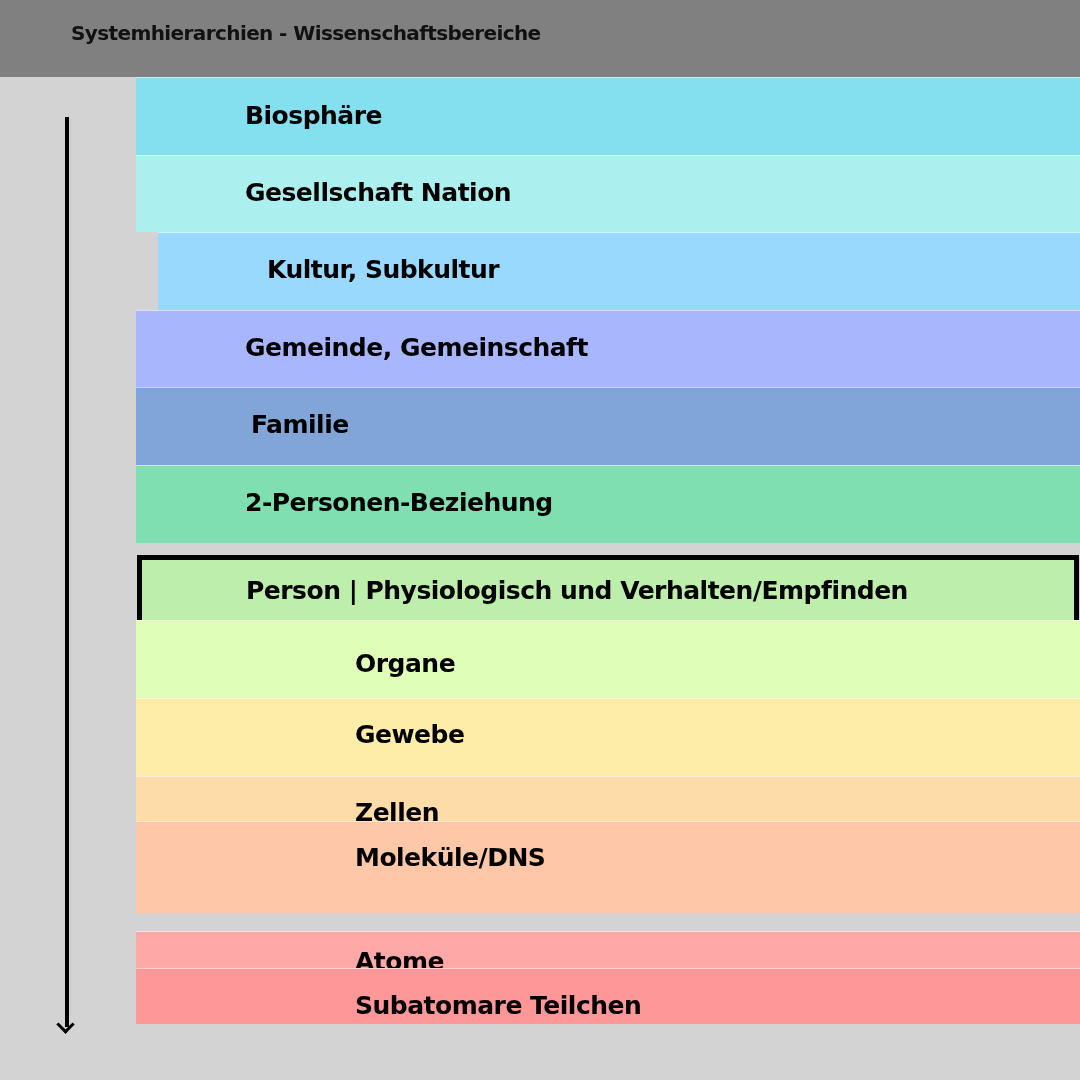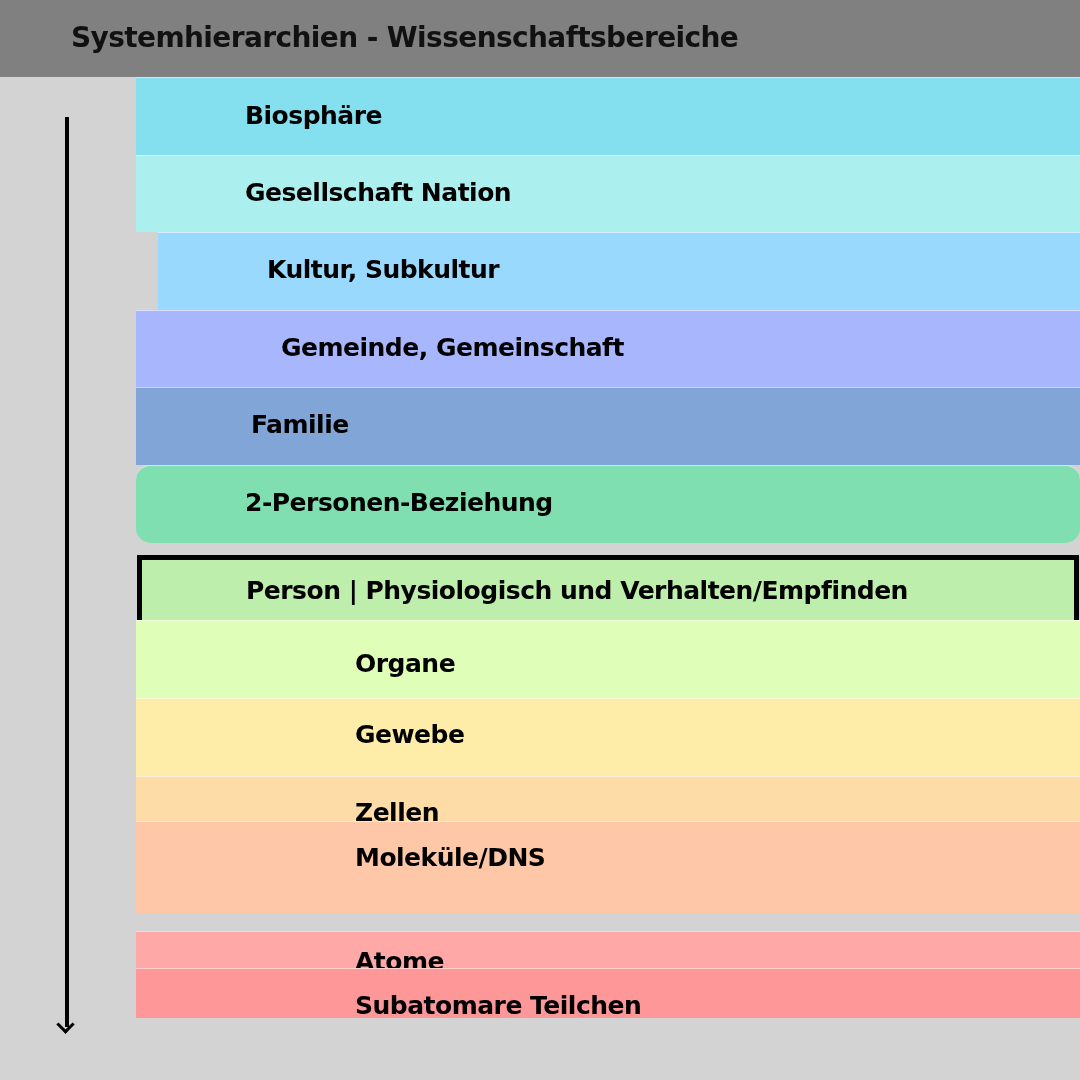--- a/index.html
+++ b/index.html
@@ -1,18 +1,18 @@
 <!DOCTYPE html>
 <html><head>
 <meta charset="utf-8">
 <style>
   html, body { margin:0; padding:0; }
   body { width:1080px; height:1080px; position:relative; overflow:hidden; background:#d3d3d3; font-family:"DejaVu Sans", sans-serif; }
   .header { position:absolute; left:0; top:0; width:1080px; height:77px; background:#808080; }
-  .header .title { position:absolute; left:71px; top:21px; font-size:28px; font-weight:bold; color:#111; letter-spacing:-0.6px; white-space:nowrap; }
+  .header .title { position:absolute; left:71px; top:21px; font-size:20px; font-weight:bold; color:#111; letter-spacing:-0.6px; white-space:nowrap; }
   .sidebar { position:absolute; left:0; top:77px; width:135px; height:1003px; background:#d3d3d3; }
   .arrow { position:absolute; left:65px; top:117px; width:4px; height:910px; background:#000; }
   .arrowhead { position:absolute; left:59px; top:1018px; width:10px; height:10px; border-right:3px solid #000; border-bottom:3px solid #000; transform:rotate(45deg); }
   .rows { position:absolute; left:136px; top:77px; width:944px; }
   .row { position:absolute; left:0; width:944px; border-top:1px solid rgba(255,255,255,0.55); box-sizing:border-box; }
   .row .label { position:absolute; font-size:25px; font-weight:bold; color:#000; letter-spacing:-0.5px; white-space:nowrap; }
   .row.highlight { border:5px solid #000; left:1px; width:942px; }
 </style>
 </head>
 <body>
@@ -29,42 +29,42 @@
   <div class="row" style="background: rgb(132, 223, 238); top: 0px; height: 78px;">
       <span class="label" style="left: 109px; top: 23px;">Biosphäre</span>
     </div>
   <div class="row" style="background: rgb(171, 240, 239); top: 78px; height: 77px;">
       <span class="label" style="left: 109px; top: 22px;">Gesellschaft Nation</span>
     </div>
   <div class="row" style="background: rgb(152, 217, 253); top: 155px; height: 78px; margin-left: 22px;">
       <span class="label" style="left: 109px; top: 22px;">Kultur, Subkultur</span>
     </div>
   <div class="row" style="background: rgb(168, 182, 253); top: 233px; height: 77px;">
-      <span class="label" style="left: 109px; top: 22px; margin-left: 36px;">Gemeinde, Gemeinschaft</span>
+      <span class="label" style="left: 109px; top: 22px;">Gemeinde, Gemeinschaft</span>
     </div>
   <div class="row" style="background: rgb(128, 165, 214); top: 310px; height: 78px;">
       <span class="label" style="left: 115px; top: 22px;">Familie</span>
     </div>
-  <div class="row" style="background: rgb(127, 223, 176); top: 388px; height: 78px; border-radius: 15px;">
+  <div class="row" style="background: rgb(127, 223, 176); top: 388px; height: 78px;">
       <span class="label" style="left: 109px; top: 22px;">2-Personen-Beziehung</span>
     </div>
   <div class="row highlight" style="background: rgb(189, 238, 171); top: 466px; height: 77px; margin-top: 12px;">
       <span class="label" style="left: 104px; top: 16px;">Person | Physiologisch und Verhalten/Empfinden</span>
     </div>
   <div class="row" style="background: rgb(223, 255, 184); top: 543px; height: 78px;">
       <span class="label" style="left: 219px; top: 28px;">Organe</span>
     </div>
   <div class="row" style="background: rgb(254, 237, 168); top: 621px; height: 78px;">
       <span class="label" style="left: 219px; top: 21px;">Gewebe</span>
     </div>
   <div class="row" style="background: rgb(254, 220, 168); top: 699px; height: 69px;">
       <span class="label" style="left: 219px; top: 21px;">Zellen</span>
     </div>
   <div class="row" style="background: rgb(254, 200, 168); top: 744px; height: 92px;">
       <span class="label" style="left: 219px; top: 21px;">Moleküle/DNS</span>
     </div>
   <div class="row" style="background: rgb(254, 168, 168); top: 854px; height: 78px;">
       <span class="label" style="left: 219px; top: 15px;">Atome</span>
     </div>
-  <div class="row" style="background: rgb(254, 151, 152); top: 891px; height: 50px;">
+  <div class="row" style="background: rgb(254, 151, 152); top: 891px; height: 56px;">
       <span class="label" style="left: 219px; top: 22px;">Subatomare Teilchen</span>
     </div>
 </div>
 
 </body></html>

